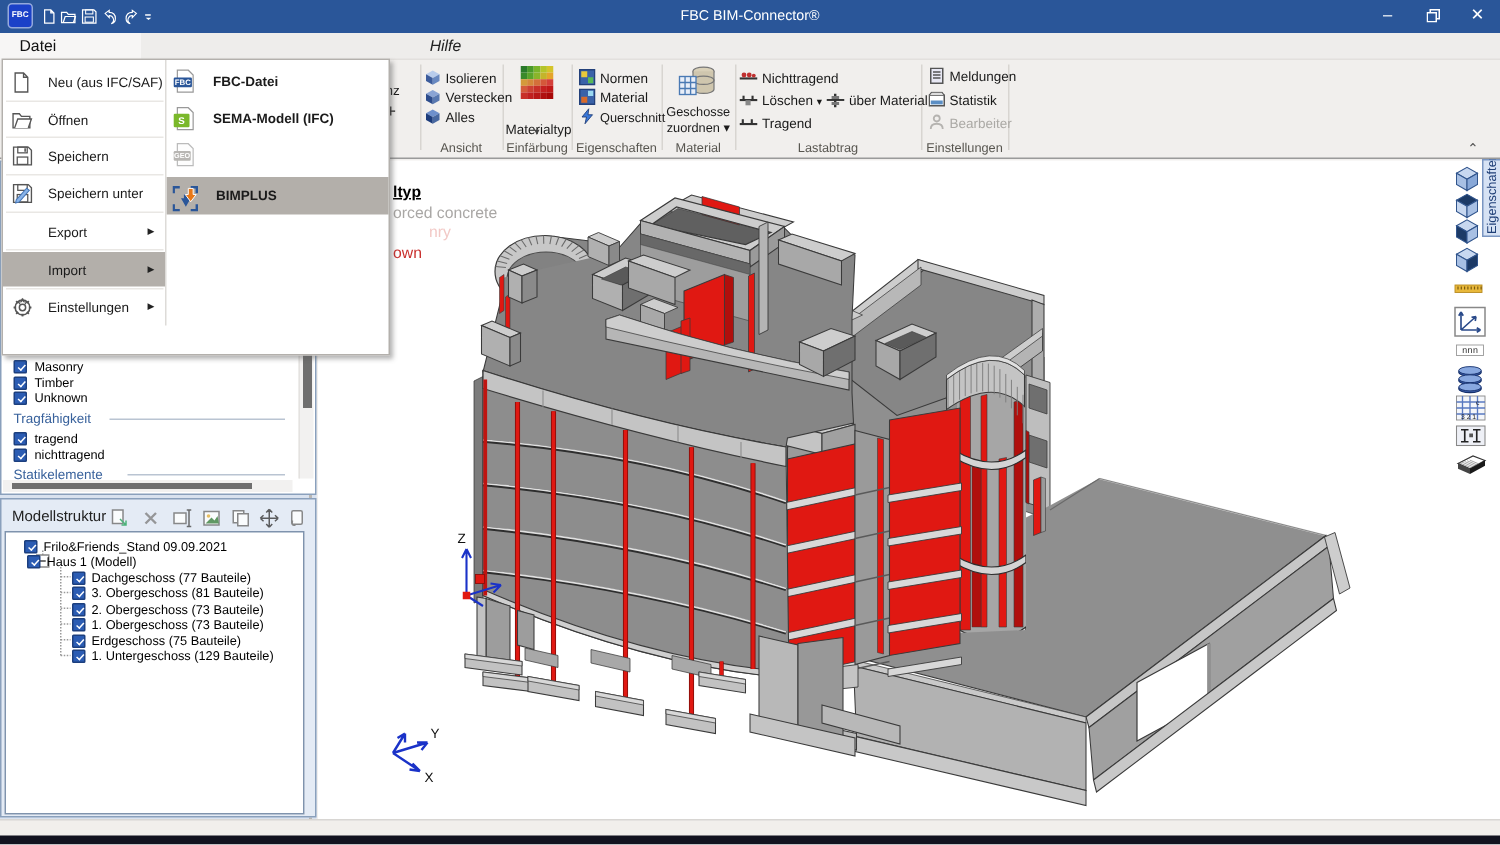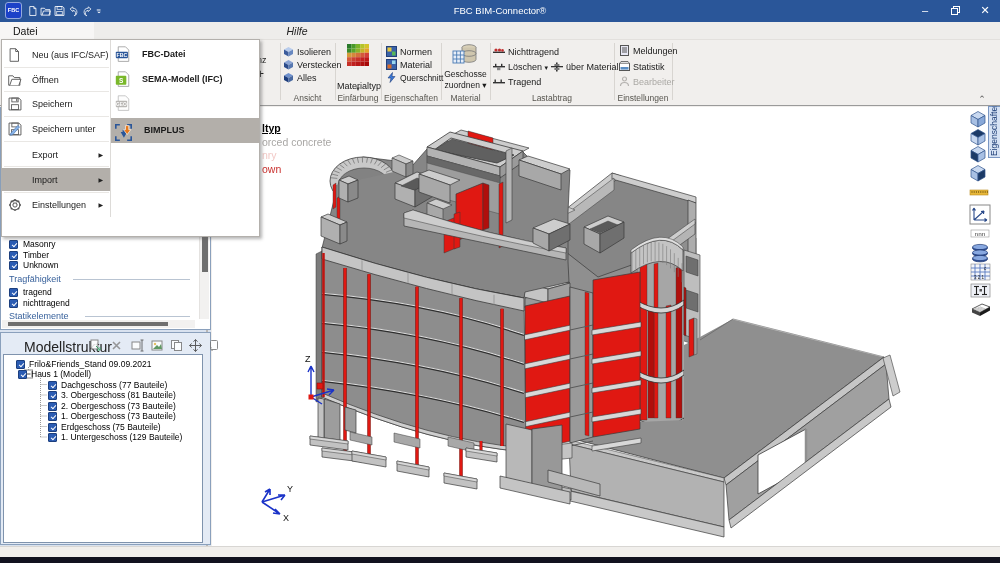--- a/index.html
+++ b/index.html
@@ -39,21 +39,21 @@
 .chk { display:inline-block; width:9px; height:9px; background:#2b5cb3; border:1px solid #1c3f7e; border-radius:1px; margin-right:5px; vertical-align:-2px; position:relative; }
 .chk:after { content:""; position:absolute; left:1.5px; top:2px; width:4px; height:2px; border-left:1.5px solid #fff; border-bottom:1.5px solid #fff; transform:rotate(-48deg); }
 .bluehead { position:absolute; left:8px; font-size:9px; color:#39629c; }
 .headline { position:absolute; height:1px; background:#b9c4d2; }
 #vsb { position:absolute; right:1px; top:1px; width:10px; height:210px; background:#f2f1f0; border-left:1px solid #e4e2e0; }
 #vsb .thumb { position:absolute; left:2px; top:120px; width:6px; height:43px; background:#6f6f6f; }
 #hsb { position:absolute; left:1px; bottom:1px; height:8px; width:193px; background:#f2f1f0; }
 #hsb .thumb { position:absolute; left:6px; top:2px; width:160px; height:3.5px; background:#6f6f6f; }
 
 #lp-bot { position:absolute; left:0px; top:225px; width:211px; height:213px; background:#e4ebf5; border:1px solid #8aa0bc; }
-#lp-bot-head { position:absolute; left:16px; top:0; width:100%; height:20px; font-size:14px; color:#222;text-align:right; }
+#lp-bot-head { position:absolute; left:0; top:0; width:100%; height:20px; font-size:10px; color:#222;text-align:right; }
 #lp-bot-head span { position:absolute; left:7px; top:6px; }
 .mico { position:absolute; top:4px; width:13px; height:13px; opacity:0.85; }
 #treebox { position:absolute; left:2px; top:21px; width:200px; height:189px; background:#fff; border:1px solid #7f93ad; overflow:hidden; }
 .trow { position:absolute; font-size:8.5px; color:#000; height:10px; line-height:10px; white-space:nowrap; }
 .tchk { display:inline-block; width:9px; height:9px; background:#2b5cb3; border:1px solid #1c3f7e; border-radius:1px; margin-right:4px; vertical-align:-2px; position:relative; }
 .tchk:after { content:""; position:absolute; left:1.5px; top:2px; width:4px; height:2px; border-left:1.5px solid #fff; border-bottom:1.5px solid #fff; transform:rotate(-48deg); }
 #splitter { position:absolute; left:206px; top:0; width:2px; height:439px; background:#b9b7b4; }
 
 
 #righticons { position:absolute; left:963px; top:2px; width:37px; height:320px; }
@@ -473,21 +473,21 @@
         </svg>
       </div>
   </div>
   <div id="eig-tab">
       <span>Eigenschaften</span>
     </div>
 
   <div id="legend">
     <div style="color:#000;font-weight:bold;text-decoration:underline;">ltyp</div>
     <div style="color:#a9a7a5;">orced concrete</div>
-    <div style="color:#f2c9c6;">nry</div>
+    <div style="color:#f2c9c6;padding-left:24px;">nry</div>
     <div style="color:#c9302e;">own</div>
   </div>
 
   <div id="ribbon">
     <div class="ritem" style="left:252px;top:14px">onz</div>
     <div class="ritem" style="left:257px;top:28px;font-size:12px">+</div>
     <div class="rdiv" style="left:280px"></div>
     <div class="rdiv" style="left:335px"></div>
     <div class="rdiv" style="left:381px"></div>
     <div class="rdiv" style="left:441px"></div>

